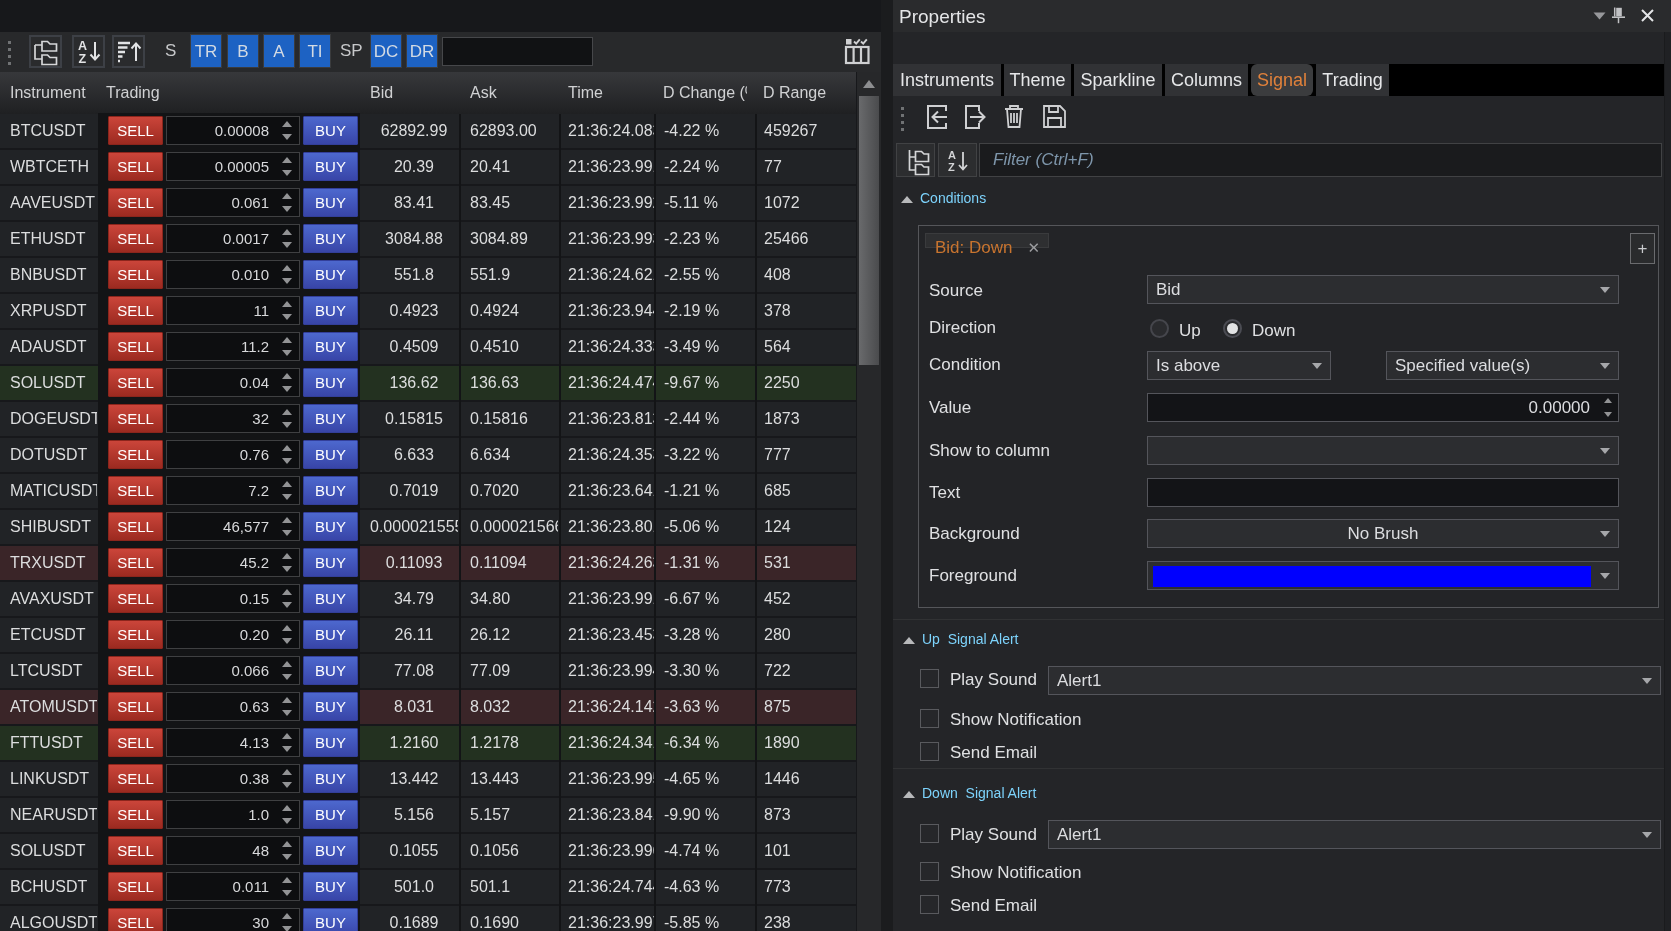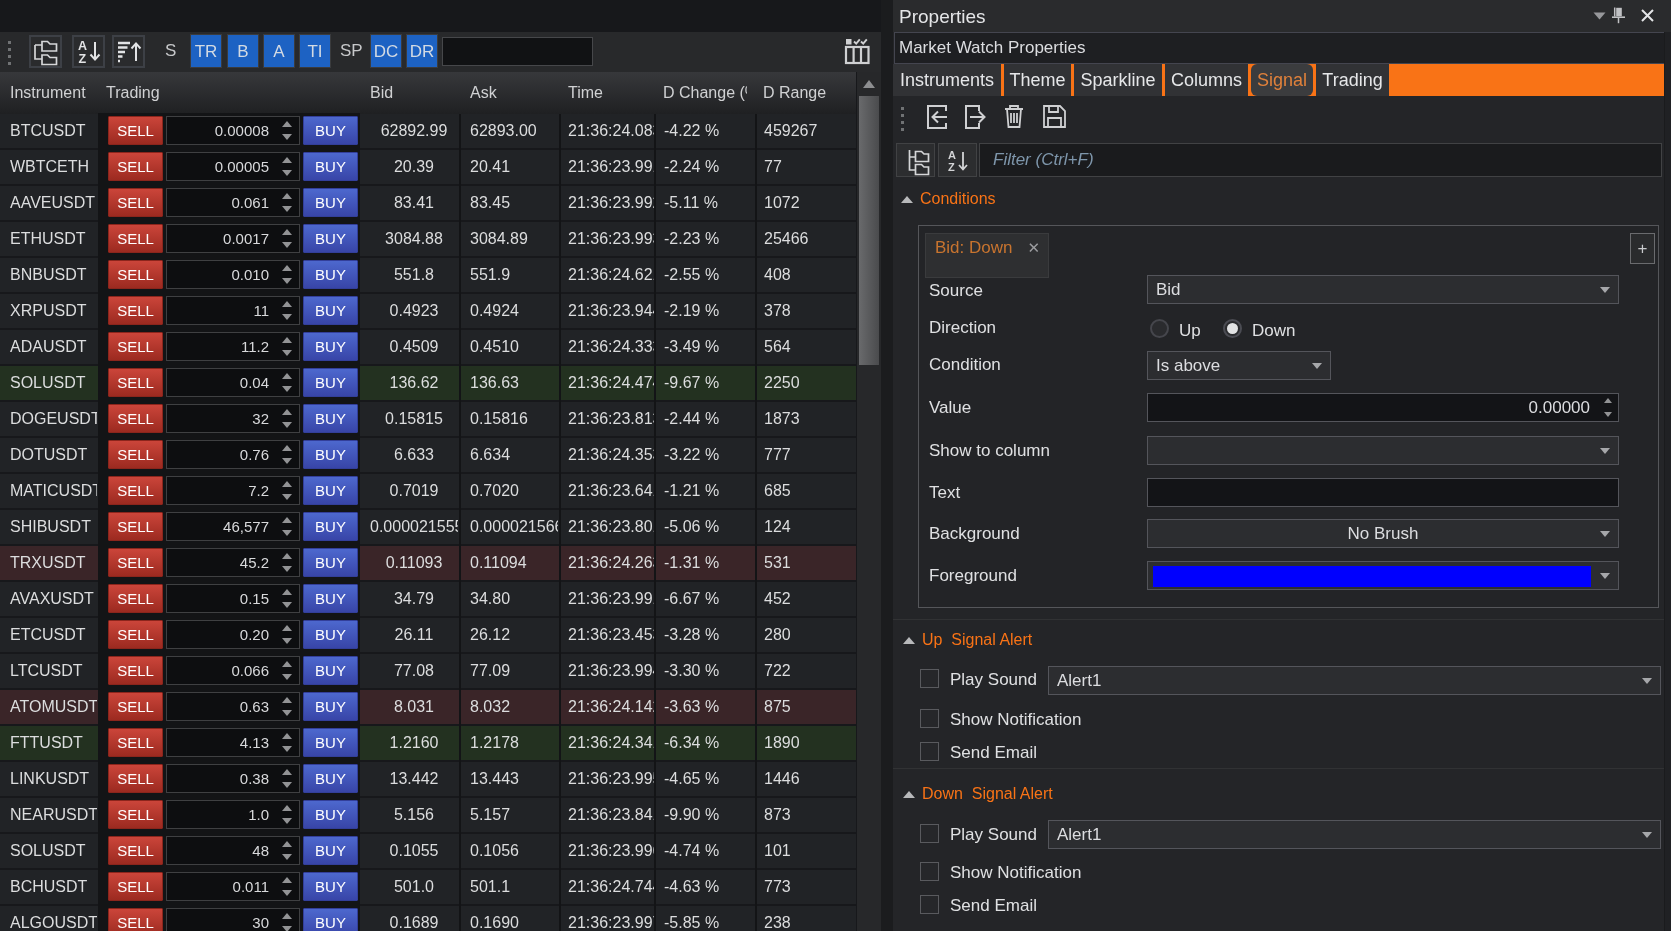--- a/index.html
+++ b/index.html
@@ -40,31 +40,31 @@
 .vline{position:absolute;top:114px;width:2px;height:817px;background:#131416;}
 
 #lscroll{position:absolute;left:857px;top:72px;width:24px;height:859px;background:#27282a;}
 #lscroll .up{position:absolute;left:6px;top:8px;width:0;height:0;border-left:6px solid transparent;border-right:6px solid transparent;border-bottom:8px solid #8d8e90;}
 #lscroll .thumb{position:absolute;left:2px;top:24px;width:20px;height:269px;background:linear-gradient(90deg,#696a6c,#4a4b4d);}
 
 #right{position:absolute;left:893px;top:0;width:778px;height:931px;background:#242528;overflow:hidden;}
 #rtitle{position:absolute;left:0;top:0;width:778px;height:32px;background:#2a2b2d;}
 #rtitle .t{position:absolute;left:6px;top:6px;font-size:19px;color:#e4e5e7;}
 #mwprops{position:absolute;left:1px;top:32px;width:771px;height:32px;background:#1e1f22;border:1px solid #44454f;line-height:30px;padding-left:4px;font-size:17px;color:#dcdde0;}
-#rtabs{position:absolute;left:0;top:64px;width:778px;height:32px;background:#f97316;}
+#rtabs{position:absolute;left:0;top:64px;width:778px;height:32px;background:#000000;}
 .rtab{position:absolute;top:0;height:32px;line-height:32px;font-size:18px;color:#e6e7e9;background:#313235;text-align:center;}
 .rtab.sel{color:#e0813b;background:#3b3c3e;border-radius:6px;}
 #rtoolbar{position:absolute;left:0;top:96px;width:778px;height:44px;background:#242528;}
 #rfilterrow{position:absolute;left:0;top:143px;width:778px;height:34px;}
 .fbtn{position:absolute;top:0;width:39px;height:34px;border:1px solid #414244;background:#2c2d2f;}
 #rfilter{position:absolute;left:86px;top:0;width:683px;height:34px;background:#1a1b1d;border:1px solid #414244;color:#7e96ab;font-style:italic;font-size:17px;line-height:32px;padding-left:13px;}
-.sechdr{position:absolute;font-size:16px;color:#f97316;}
+.sechdr{position:absolute;font-size:14px;color:#7dd3fc;}
 .sechdr .tri{position:absolute;left:-19px;top:6px;width:0;height:0;border-left:6px solid transparent;border-right:6px solid transparent;border-bottom:7px solid #b8b9bb;}
 #condbox{position:absolute;left:25px;top:225px;width:741px;height:383px;border:1px solid #55565a;background:#232427;}
-#condtab{position:absolute;left:6px;top:7px;width:124px;height:45px;background:#2e2f31;border:1px solid #3a3b3d;text-align:right;}
+#condtab{position:absolute;left:6px;top:7px;width:124px;height:15px;background:#2e2f31;border:1px solid #3a3b3d;text-align:right;}
 #condtab .txt{position:absolute;left:9px;top:4px;font-size:17px;color:#c8742f;}
 #condtab .x{position:absolute;right:8px;top:5px;font-size:15px;color:#9c9da0;}
 #plusbtn{position:absolute;right:3px;top:7px;width:25px;height:31px;border:1px solid #6a6b6e;color:#c9cacd;font-size:17px;text-align:center;line-height:29px;background:#2a2b2d;}
 .flabel{position:absolute;left:10px;font-size:17px;color:#dfe0e2;}
 .ctrl{position:absolute;left:228px;width:472px;height:29px;background:#2c2d30;border:1px solid #54555b;font-size:17px;color:#dcdde0;line-height:27px;}
 .ctrl .dar{position:absolute;right:8px;top:11px;width:0;height:0;border-left:5.5px solid transparent;border-right:5.5px solid transparent;border-top:6px solid #a6a7aa;}
 .ctrl.dark{background:#131417;}
 .radio{position:absolute;top:0;width:19px;height:19px;border-radius:50%;border:2px solid #45464c;background:#2a2b2e;}
 .radio.sel{border-color:#4b4c53;}
 .radio.sel::after{content:"";position:absolute;left:2px;top:2px;width:11px;height:11px;border-radius:50%;background:#e2e3e4;}
@@ -597,21 +597,20 @@
           <path d="M3.7 1.5 v9" stroke-width="1.5"></path>
           <rect x="5.2" y="1.8" width="5.6" height="8.4" fill="#c0c1c4" stroke="none"></rect>
           <path d="M1 11.2 h13" stroke-width="1.6"></path>
           <path d="M7.5 11.2 v6" stroke-width="1.5"></path>
         </g>
       </svg>
   <svg class="abs" style="left:747px;top:8px" width="15" height="15">
         <path d="M2 2 L13 13 M13 2 L2 13" stroke="#e4e5e7" stroke-width="2"></path>
       </svg>
  </div>
- <div id="mwprops">Market Watch Properties</div>
  <div id="rtabs">
   <div class="rtab" style="left:0;width:108px">Instruments</div>
   <div class="rtab" style="left:111px;width:67px">Theme</div>
   <div class="rtab" style="left:181px;width:88px">Sparkline</div>
   <div class="rtab" style="left:272px;width:83px">Columns</div>
   <div class="rtab sel" style="left:358px;width:62px">Signal</div>
   <div class="rtab" style="left:423px;width:73px">Trading</div>
  </div>
  <div id="rtoolbar">
   <div class="grip" style="left:8px;top:11px">
@@ -679,20 +678,21 @@
    <div id="plusbtn">+</div>
    <div class="flabel" style="top:55px">Source</div>
    <div class="ctrl" style="top:49px"><span style="padding-left:8px">Bid</span><div class="dar"></div></div>
    <div class="flabel" style="top:92px">Direction</div>
    <div class="radio" style="left:231px;top:93px"></div>
    <div class="rlabel" style="left:260px;top:95px">Up</div>
    <div class="radio sel" style="left:304px;top:93px"></div>
    <div class="rlabel" style="left:333px;top:95px">Down</div>
    <div class="flabel" style="top:129px">Condition</div>
    <div class="ctrl" style="top:125px;width:184px"><span style="padding-left:8px">Is above</span><div class="dar"></div></div>
+   <div class="ctrl" style="top:125px;left:467px;width:233px"><span style="padding-left:8px">Specified value(s)</span><div class="dar"></div></div>
    <div class="flabel" style="top:172px">Value</div>
    <div class="ctrl dark" style="top:167px;text-align:right"><span style="padding-right:28px">0.00000</span>
      <div class="spin" style="right:2px">
           <div class="tu" style="border-left-width:4.5px;border-right-width:4.5px;border-bottom-width:5px;top:4px;left:2px"></div>
           <div class="td" style="border-left-width:4.5px;border-right-width:4.5px;border-top-width:5px;bottom:4px;left:2px"></div>
         </div>
    </div>
    <div class="flabel" style="top:215px">Show to column</div>
    <div class="ctrl" style="top:210px">
         <div class="dar"></div>

